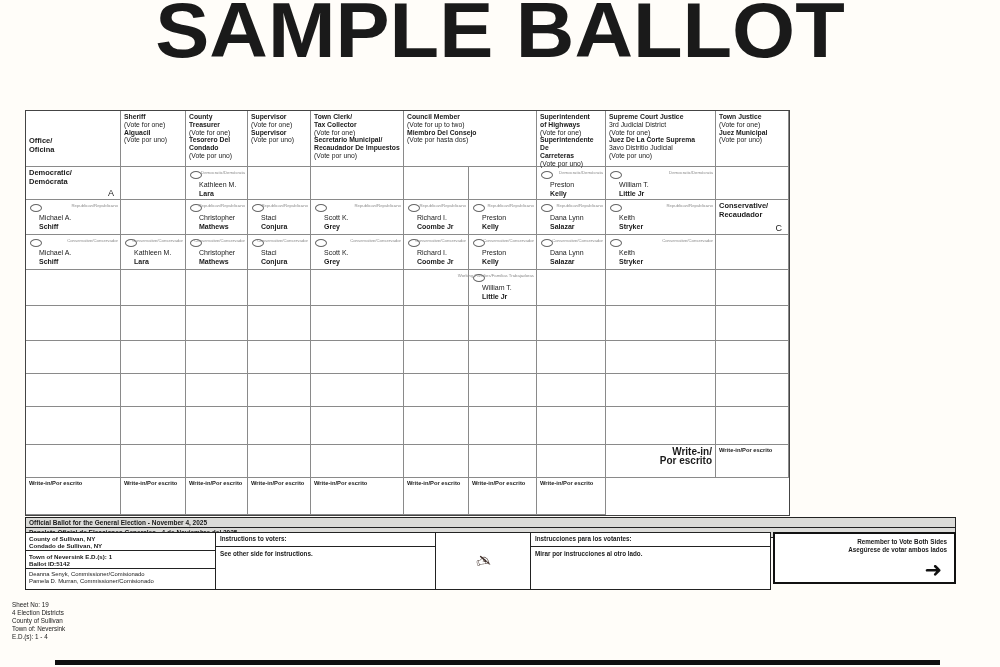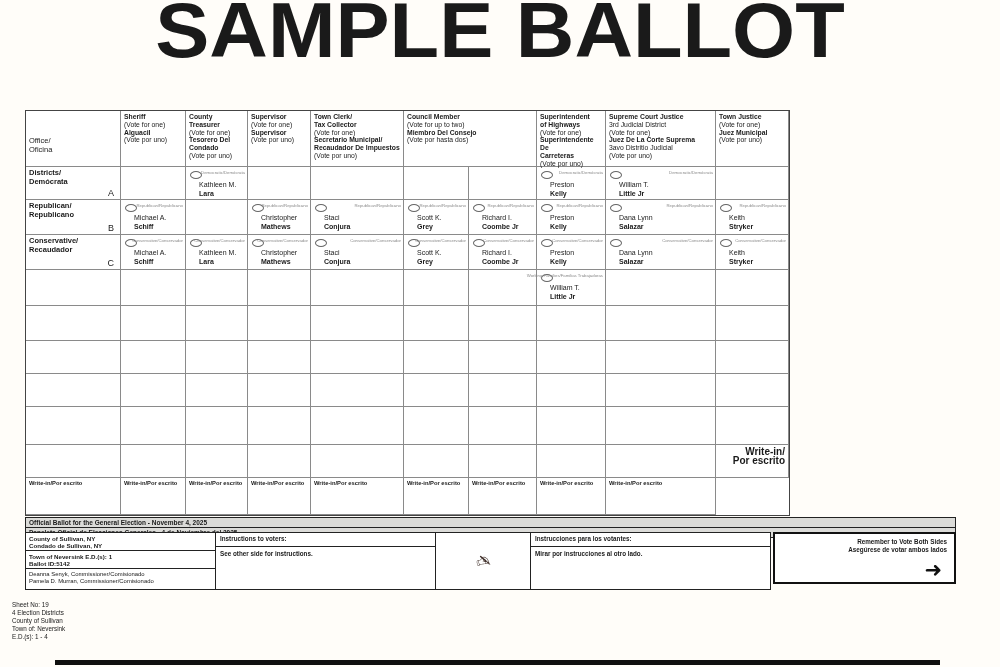--- a/index.html
+++ b/index.html
@@ -19,21 +19,21 @@
     position:absolute;left:25px;top:110px;background:#fff;
     display:grid;border:1px solid #444;
     grid-template-columns:95px 65px 62px 63px 93px 65px 68px 69px 110px 73px;
     grid-template-rows:56px 33px 35px 35px 36px 35px 33px 33px 38px 33px 37px;
   }
   .tbl > div{border-right:1px solid #8a8a8a;border-bottom:1px solid #8a8a8a;position:relative;box-sizing:border-box;}
   .hc{padding:2px 3px;font-size:6.8px;line-height:7.8px;}
   .hc span{display:block;}
   .hb{font-weight:bold;white-space:pre-line;}
   .hs{font-weight:normal;}
-  .officeCell{padding:26px 3px 0 3px;font-size:7.5px;font-weight:normal;line-height:8.5px;white-space:pre-line;}
+  .officeCell{padding:26px 3px 0 3px;font-size:7.5px;font-weight:bold;line-height:8.5px;white-space:pre-line;}
   .span2{grid-column:span 2;}
   .plc{padding:2px 3px;font-size:7.5px;font-weight:bold;line-height:8.5px;}
   .pl{white-space:pre-line;}
   .letter{position:absolute;right:6px;bottom:2px;font-weight:normal;font-size:9px;}
   .oval{position:absolute;left:4px;top:4px;width:10px;height:6px;border:1px solid #666;border-radius:50%;background:#fff;}
   .ptag{position:absolute;right:2px;top:3px;font-size:4.3px;color:#8a8a8a;white-space:nowrap;}
   .nm{position:absolute;left:13px;top:14px;font-size:7px;line-height:8.5px;}
   .nm b{font-weight:bold;}
   .wl{padding:2px 3px;font-size:10px;font-weight:bold;line-height:9px;white-space:pre-line;text-align:right;}
   .wc{padding:2px 3px;font-size:5.8px;font-weight:bold;}
@@ -116,21 +116,21 @@
     <span class="hs">(Vote por uno)</span>
   </div>
   <div class="hc">
     <span class="hb">Town Justice</span>
     <span class="hs">(Vote for one)</span>
     <span class="hb">Juez Municipal</span>
     <span class="hs">(Vote por uno)</span>
   </div>
 
   <div class="plc">
-    <span class="pl">Districts/
+    <span class="pl">Democratic/
 Demócrata</span>
     <span class="letter">A</span>
   </div>
   <div></div>
   <div>
     <span class="oval"></span>
     <span class="ptag">Democratic/Demócrata</span>
     <span class="nm"><span>Kathleen M.</span><br><b>Lara</b></span>
   </div>
   <div></div>
@@ -142,25 +142,20 @@
     <span class="ptag">Democratic/Demócrata</span>
     <span class="nm"><span>Preston</span><br><b>Kelly</b></span>
   </div>
   <div>
     <span class="oval"></span>
     <span class="ptag">Democratic/Demócrata</span>
     <span class="nm"><span>William T.</span><br><b>Little Jr</b></span>
   </div>
   <div></div>
 
-  <div class="plc">
-    <span class="pl">Republican/
-Republicano</span>
-    <span class="letter">B</span>
-  </div>
   <div>
     <span class="oval"></span>
     <span class="ptag">Republican/Republicano</span>
     <span class="nm"><span>Michael A.</span><br><b>Schiff</b></span>
   </div>
   <div></div>
   <div>
     <span class="oval"></span>
     <span class="ptag">Republican/Republicano</span>
     <span class="nm"><span>Christopher</span><br><b>Mathews</b></span>

